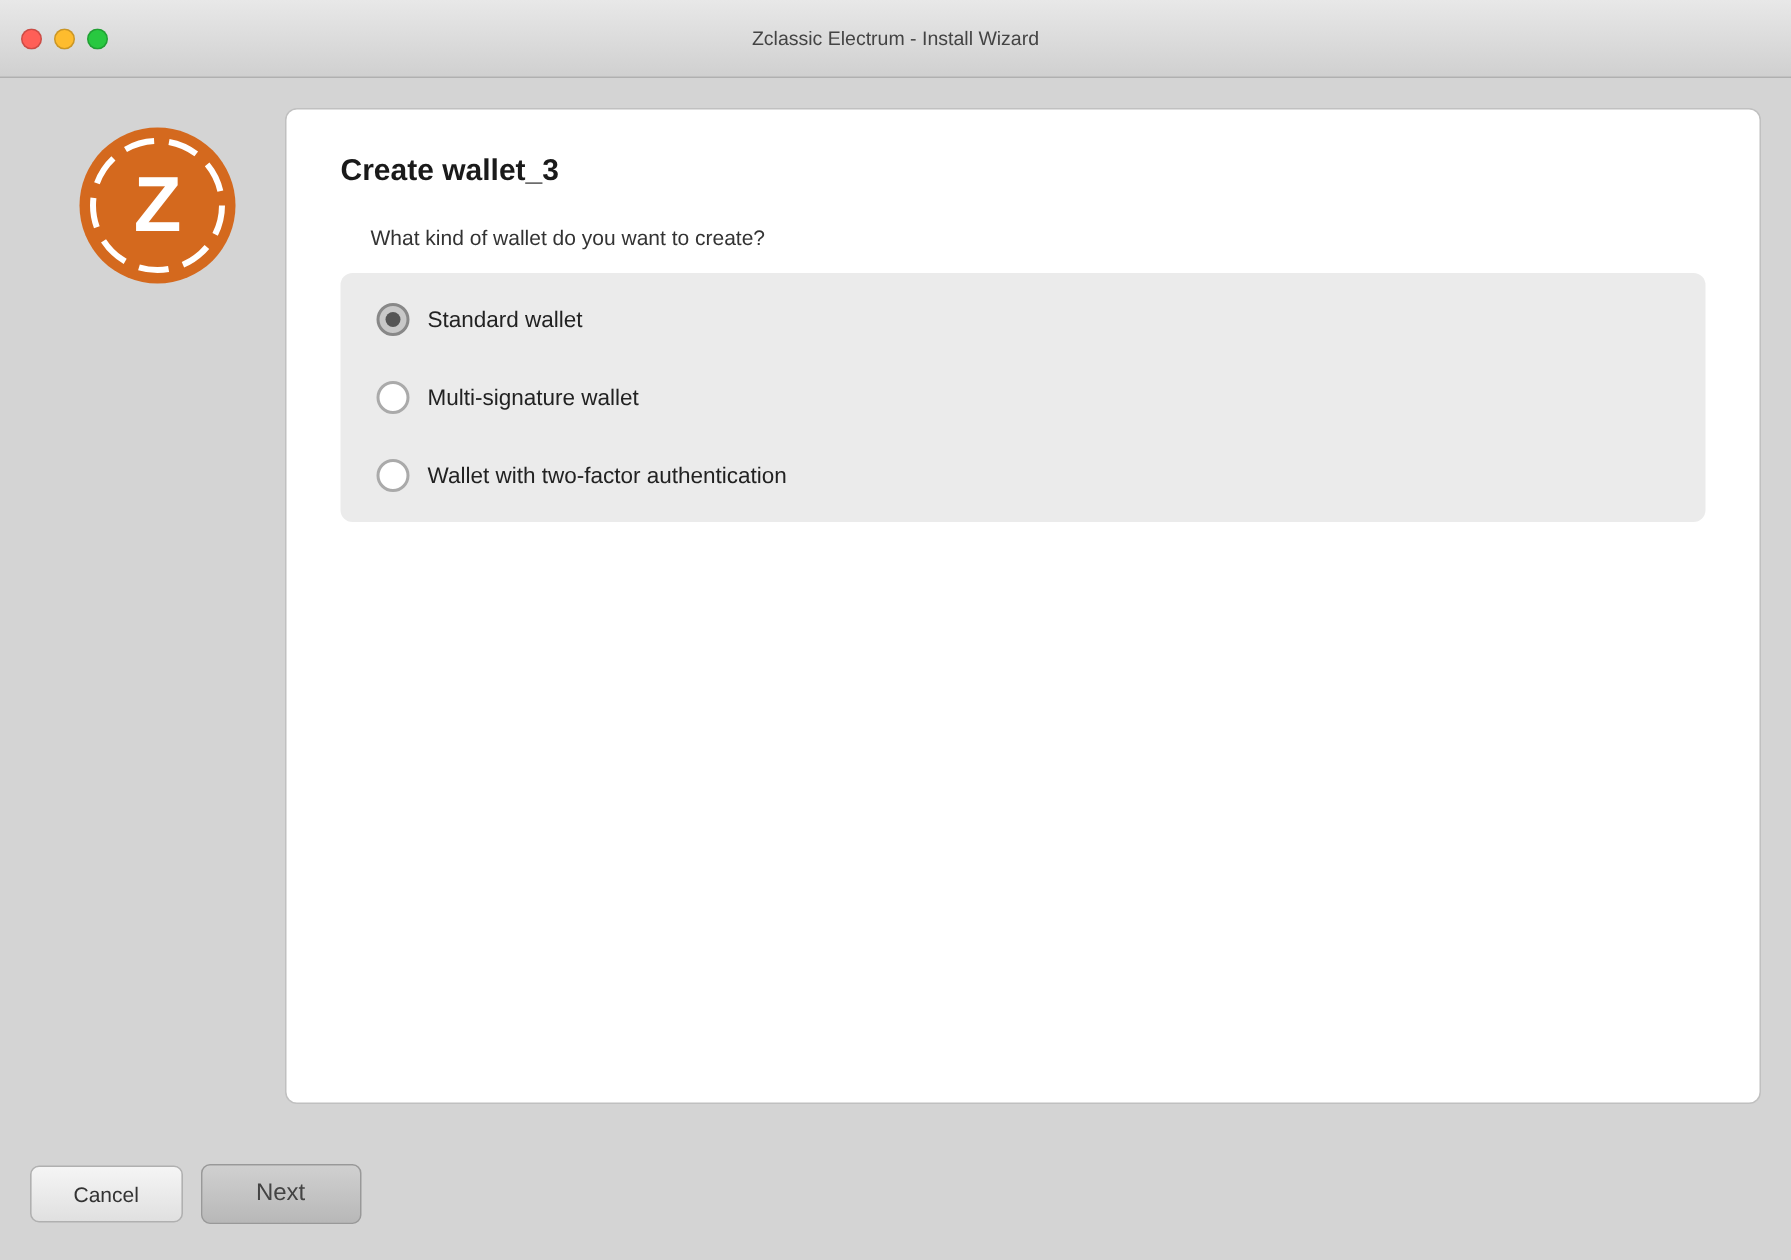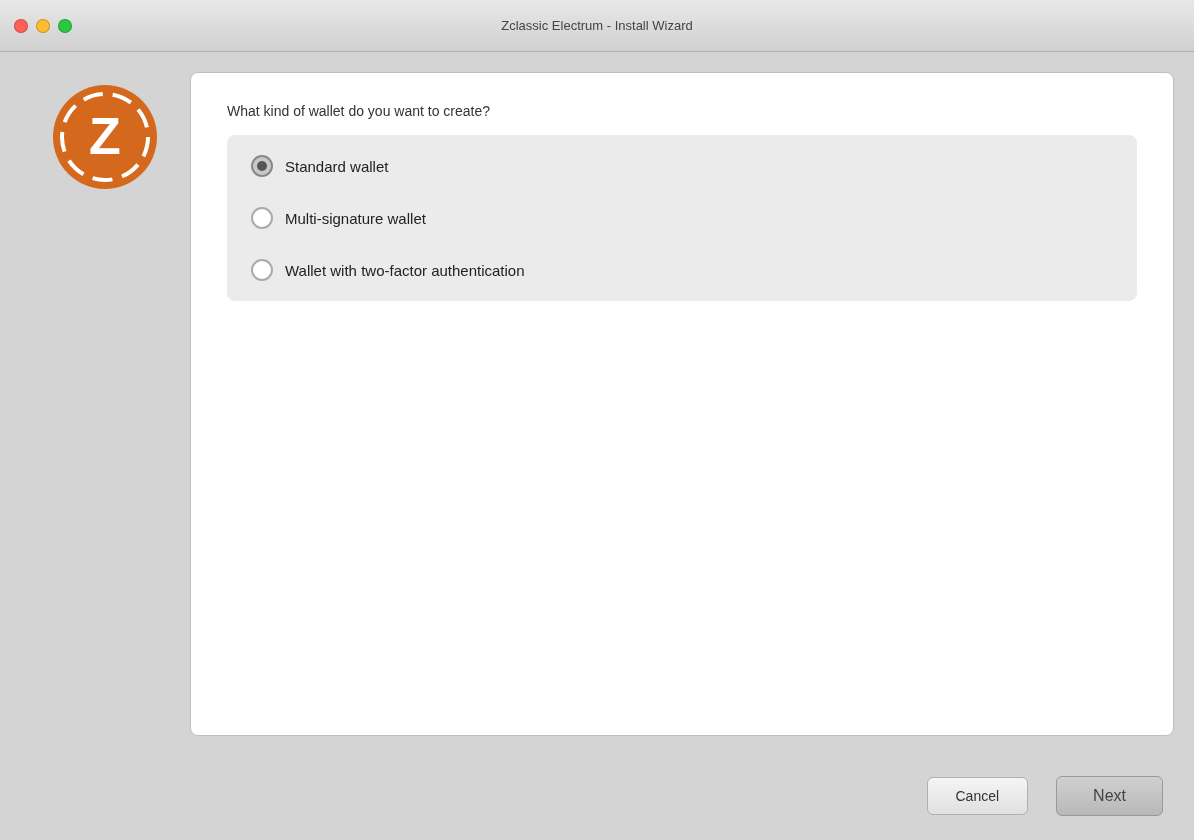--- a/index.html
+++ b/index.html
@@ -95,20 +95,21 @@
       font-size: 20px;
       font-weight: bold;
       color: #1a1a1a;
       margin-bottom: 24px;
     }
 
     .question-label {
       font-size: 14px;
       color: #333;
       margin-bottom: 16px;
+      margin-left: 20px;
     }
 
     
     .options-box {
       background: #ebebeb;
       border-radius: 8px;
       padding: 20px 24px;
       display: flex;
       flex-direction: column;
       gap: 30px;
@@ -146,24 +147,23 @@
     }
 
     .radio-label {
       font-size: 15px;
       color: #222;
     }
 
     
     .bottom-area {
       display: flex;
-      justify-content: flex-end;
-      align-items: center;
-      padding: 20px 31px 24px 20px;
-      gap: 28px;
+      align-items: center;
+      padding: 20px 12px 24px 20px;
+      gap: 12px;
     }
 
     .btn-cancel {
       padding: 10px 28px;
       font-size: 14px;
       background: linear-gradient(to bottom, #f5f5f5, #e0e0e0);
       border: 1px solid #b0b0b0;
       border-radius: 6px;
       color: #333;
       cursor: pointer;
@@ -199,20 +199,21 @@
   <div class="logo-area">
     <svg class="logo-circle" viewBox="0 0 110 110" xmlns="http://www.w3.org/2000/svg">
       <circle cx="55" cy="55" r="52" fill="#d4691e"></circle>
       <circle cx="55" cy="55" r="43" fill="none" stroke="white" stroke-width="4" stroke-dasharray="20 10"></circle>
 
       <text x="55" y="72" text-anchor="middle" font-family="Arial, sans-serif" font-size="52" font-weight="bold" fill="white">Z</text>
     </svg>
   </div>
 
   <div class="content-panel">
+    <div class="panel-title">Create wallet_3</div>
     <div class="question-label">What kind of wallet do you want to create?</div>
 
     <div class="options-box">
 
       <div class="radio-option">
         <div class="radio-outer selected">
           <div class="radio-inner"></div>
         </div>
         <span class="radio-label">Standard wallet</span>
       </div>

